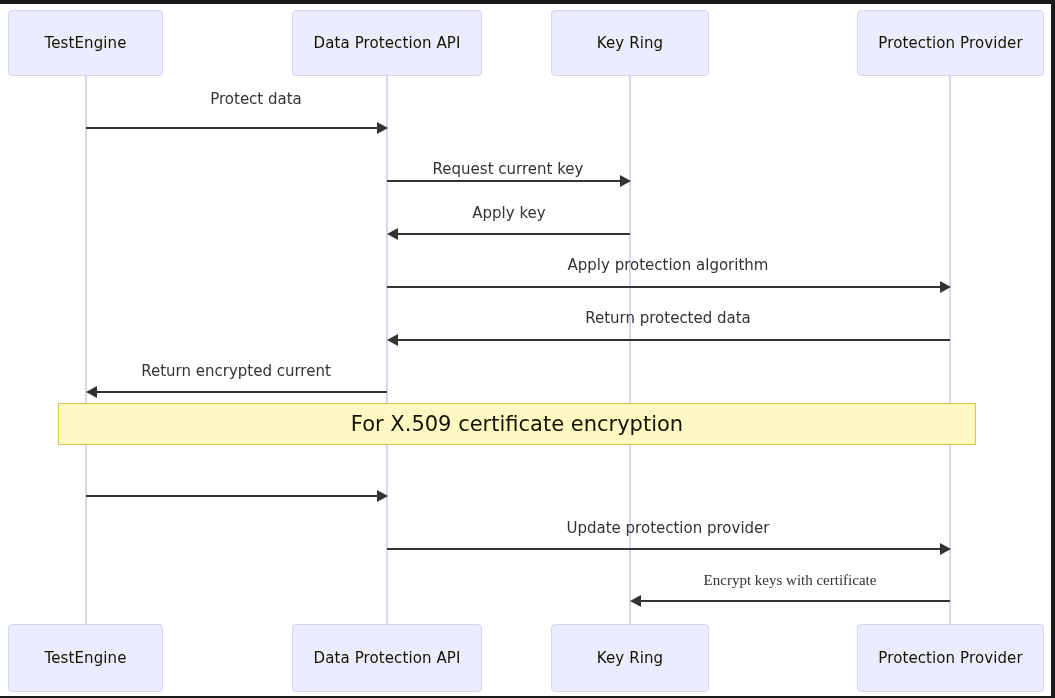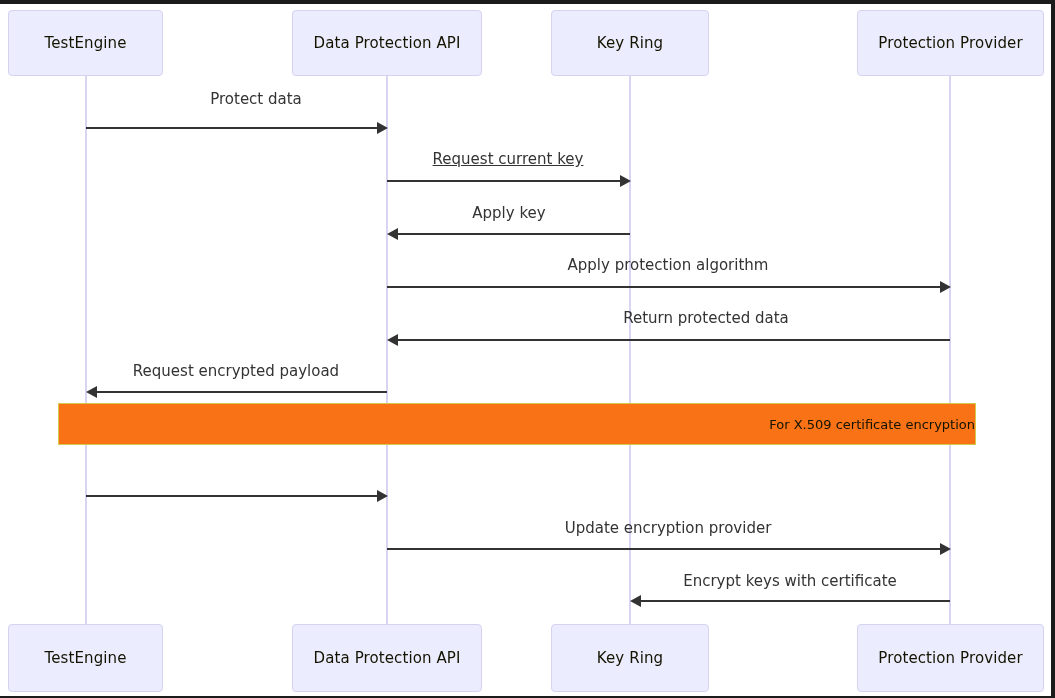--- a/index.html
+++ b/index.html
@@ -72,26 +72,26 @@
     font-size:15px;
     color:#333333;
     white-space:nowrap;
     text-align:center;
     transform:translateX(-50%);
   }
 
   .note{
     position:absolute;
     box-sizing:border-box;
-    background:#f97316;
+    background:#fef9c3;
     border:1px solid #d4c94b;
     display:flex;
     align-items:center;
-    justify-content:flex-end;
-    font-size:13px;
+    justify-content:center;
+    font-size:21px;
     color:#131300;
   }
 </style>
 </head>
 <body>
 
 <div id="canvas">
 
   <div class="frame-top"></div>
   <div class="frame-right"></div>
@@ -125,48 +125,48 @@
     <span>Key Ring</span>
   </div>
   <div class="actor" style="left:857px;top:624px;width:187px;height:68px;">
     <span>Protection Provider</span>
   </div>
 
   <div class="msg-label" style="left:236px;top:90px;margin-left:20px;">Protect data</div>
   <div class="msg" style="left:86px;top:127px;width:291px;"></div>
   <div class="head right" style="left:377px;top:122px;"></div>
 
-  <div class="msg-label" style="left:508px;top:150px;text-decoration:underline;">Request current key</div>
+  <div class="msg-label" style="left:508px;top:160px;">Request current key</div>
   <div class="msg" style="left:387px;top:180px;width:233px;"></div>
   <div class="head right" style="left:620px;top:175px;"></div>
 
   <div class="msg-label" style="left:509px;top:204px;">Apply key</div>
   <div class="msg" style="left:398px;top:233px;width:232px;"></div>
   <div class="head left" style="left:387px;top:228px;"></div>
 
   <div class="msg-label" style="left:668px;top:256px;">Apply protection algorithm</div>
   <div class="msg" style="left:387px;top:286px;width:553px;"></div>
   <div class="head right" style="left:940px;top:281px;"></div>
 
-  <div class="msg-label" style="left:668px;top:309px;margin-left:38px;">Return protected data</div>
+  <div class="msg-label" style="left:668px;top:309px;">Return protected data</div>
   <div class="msg" style="left:398px;top:339px;width:552px;"></div>
   <div class="head left" style="left:387px;top:334px;"></div>
 
-  <div class="msg-label" style="left:236px;top:362px;">Request encrypted payload</div>
+  <div class="msg-label" style="left:236px;top:362px;">Return encrypted current</div>
   <div class="msg" style="left:97px;top:391px;width:290px;"></div>
   <div class="head left" style="left:86px;top:386px;"></div>
 
   <div class="note" style="left:58px;top:403px;width:918px;height:42px;">
     <span>For X.509 certificate encryption</span>
   </div>
 
   <div class="msg" style="left:86px;top:495px;width:291px;"></div>
   <div class="head right" style="left:377px;top:490px;"></div>
 
-  <div class="msg-label" style="left:668px;top:519px;">Update encryption provider</div>
+  <div class="msg-label" style="left:668px;top:519px;">Update protection provider</div>
   <div class="msg" style="left:387px;top:548px;width:553px;"></div>
   <div class="head right" style="left:940px;top:543px;"></div>
 
-  <div class="msg-label" style="left:790px;top:572px;">Encrypt keys with certificate</div>
+  <div class="msg-label" style="left:790px;top:572px;font-family:Liberation Serif, serif;">Encrypt keys with certificate</div>
   <div class="msg" style="left:641px;top:600px;width:309px;"></div>
   <div class="head left" style="left:630px;top:595px;"></div>
 
 </div>
 
 </body></html>

